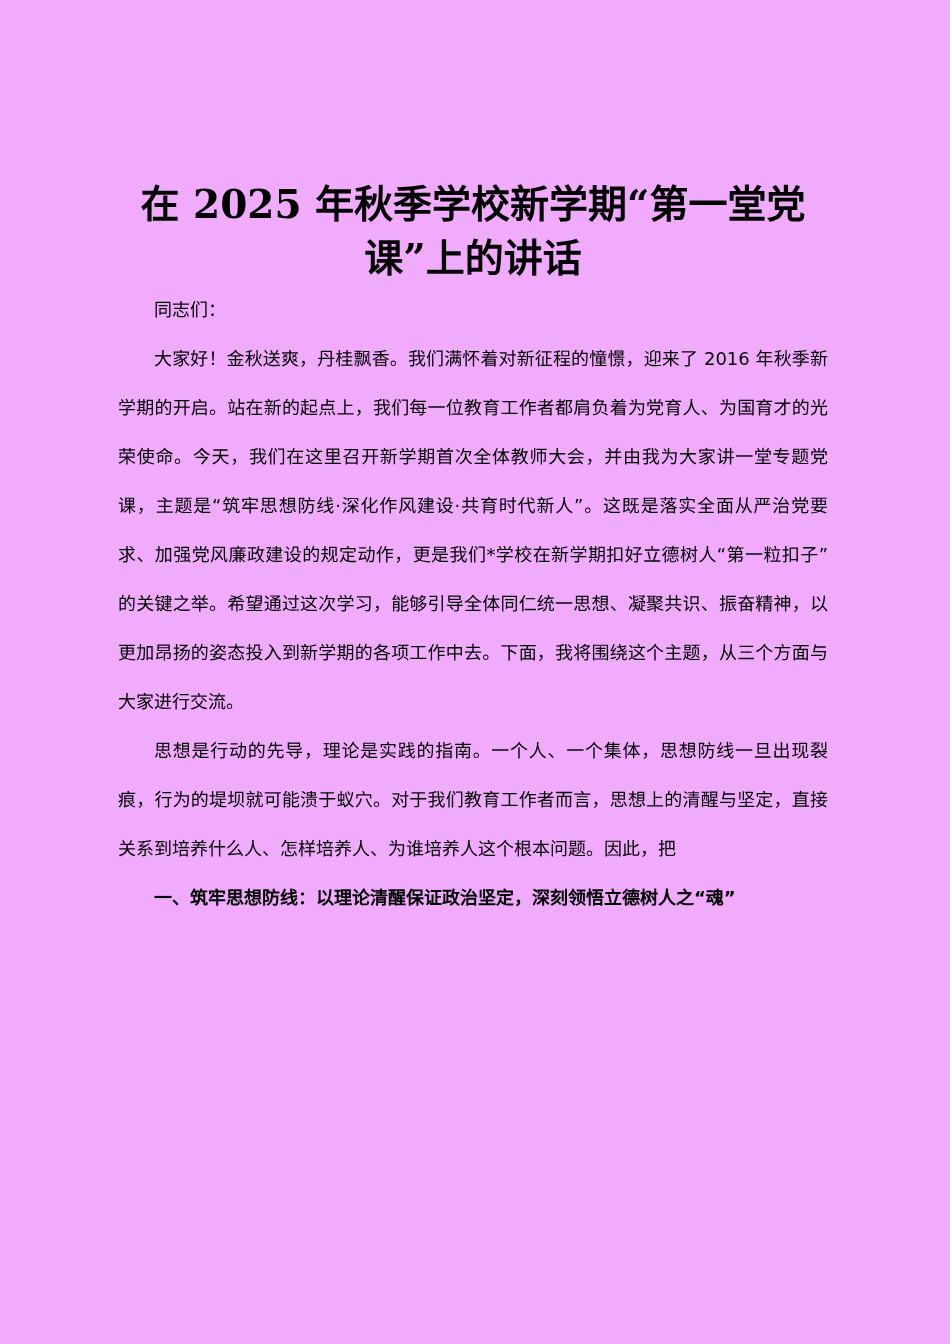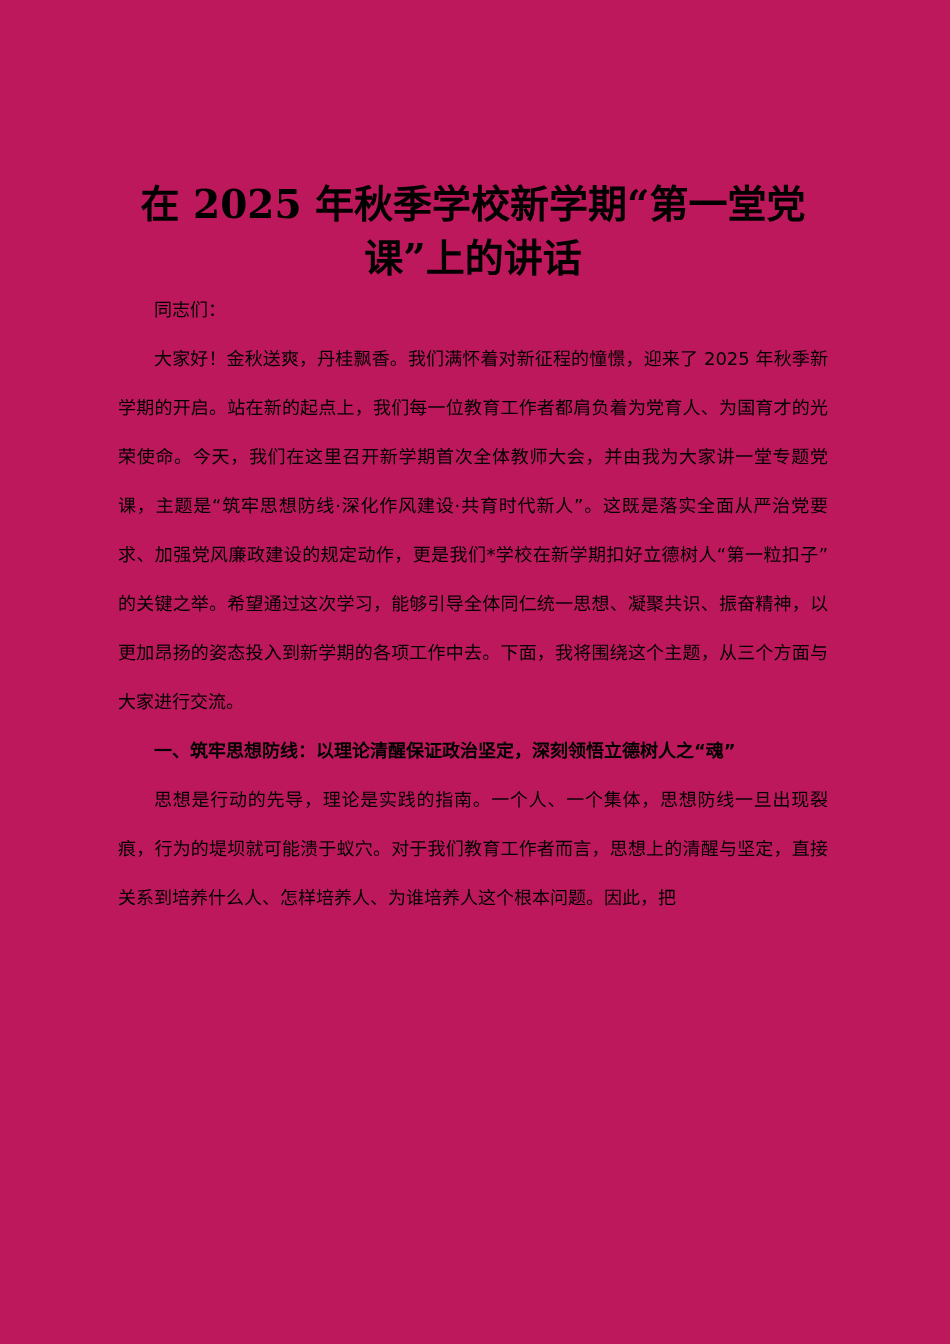--- a/index.html
+++ b/index.html
@@ -10,21 +10,21 @@
   body {
     width: 950px;
     height: 1344px;
     overflow: hidden;
   }
   .page {
     box-sizing: border-box;
     width: 950px;
     height: 1344px;
     padding: 177px 122px 0 118px;
-    background: #be185d;
+    background: #f0abfc;
     color: #000000;
     overflow: hidden;
   }
   .doc-title {
     font-family: "DejaVu Serif", "Liberation Serif", serif;
     font-size: 39px;
     font-weight: 700;
     line-height: 54px;
     text-align: center;
     margin: 0 auto 0 auto;
@@ -49,17 +49,17 @@
     font-weight: 700;
   }
 </style>
 </head>
 <body>
 
 <div class="page">
   <h1 class="doc-title">在 2025 年秋季学校新学期“第一堂党课”上的讲话</h1>
   <div class="doc-body">
       <p class="para salutation">同志们：</p>
-      <p class="para body">大家好！金秋送爽，丹桂飘香。我们满怀着对新征程的憧憬，迎来了 2025 年秋季新学期的开启。站在新的起点上，我们每一位教育工作者都肩负着为党育人、为国育才的光荣使命。今天，我们在这里召开新学期首次全体教师大会，并由我为大家讲一堂专题党课，主题是“筑牢思想防线·深化作风建设·共育时代新人”。这既是落实全面从严治党要求、加强党风廉政建设的规定动作，更是我们*学校在新学期扣好立德树人“第一粒扣子”的关键之举。希望通过这次学习，能够引导全体同仁统一思想、凝聚共识、振奋精神，以更加昂扬的姿态投入到新学期的各项工作中去。下面，我将围绕这个主题，从三个方面与大家进行交流。</p>
+      <p class="para body">大家好！金秋送爽，丹桂飘香。我们满怀着对新征程的憧憬，迎来了 2016 年秋季新学期的开启。站在新的起点上，我们每一位教育工作者都肩负着为党育人、为国育才的光荣使命。今天，我们在这里召开新学期首次全体教师大会，并由我为大家讲一堂专题党课，主题是“筑牢思想防线·深化作风建设·共育时代新人”。这既是落实全面从严治党要求、加强党风廉政建设的规定动作，更是我们*学校在新学期扣好立德树人“第一粒扣子”的关键之举。希望通过这次学习，能够引导全体同仁统一思想、凝聚共识、振奋精神，以更加昂扬的姿态投入到新学期的各项工作中去。下面，我将围绕这个主题，从三个方面与大家进行交流。</p>
+      <p class="para body">思想是行动的先导，理论是实践的指南。一个人、一个集体，思想防线一旦出现裂痕，行为的堤坝就可能溃于蚁穴。对于我们教育工作者而言，思想上的清醒与坚定，直接关系到培养什么人、怎样培养人、为谁培养人这个根本问题。因此，把</p>
       <p class="para heading">一、筑牢思想防线：以理论清醒保证政治坚定，深刻领悟立德树人之“魂”</p>
-      <p class="para body">思想是行动的先导，理论是实践的指南。一个人、一个集体，思想防线一旦出现裂痕，行为的堤坝就可能溃于蚁穴。对于我们教育工作者而言，思想上的清醒与坚定，直接关系到培养什么人、怎样培养人、为谁培养人这个根本问题。因此，把</p>
     </div>
 </div>
 
 </body></html>

